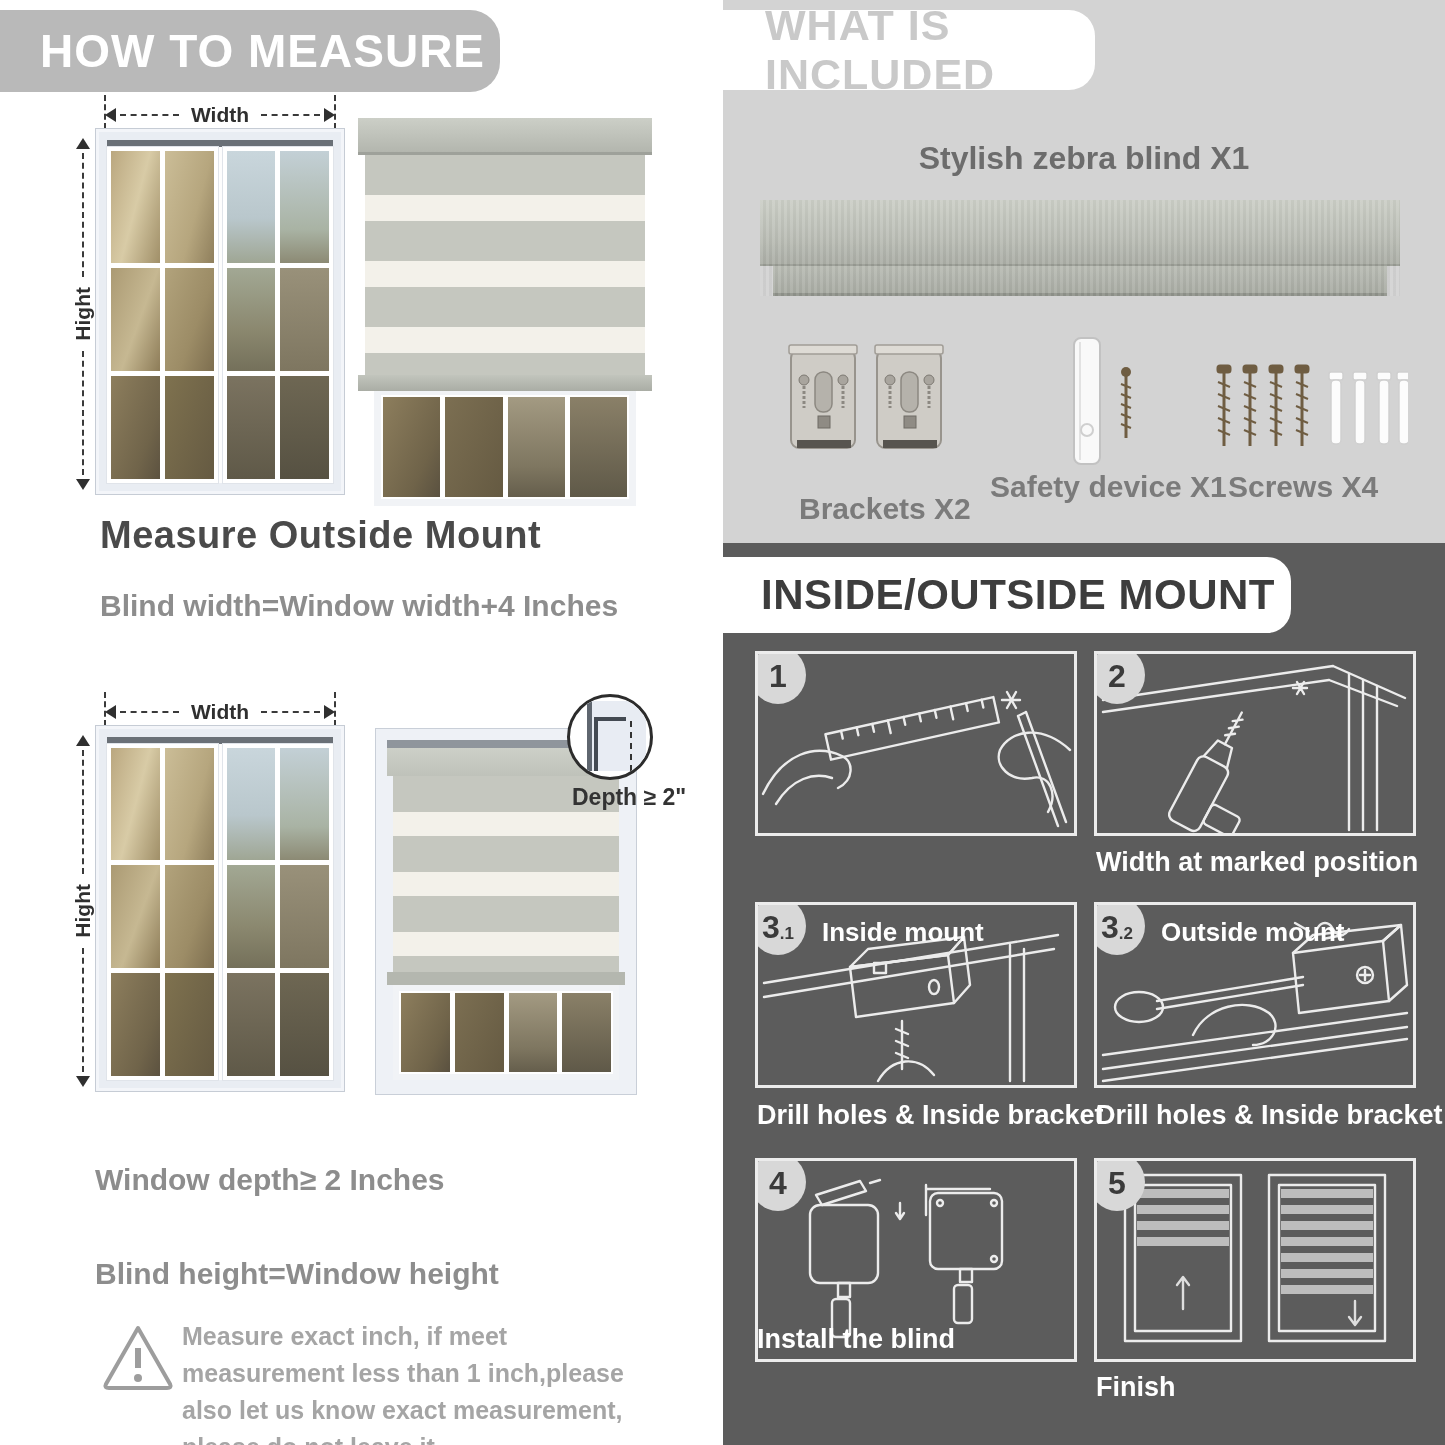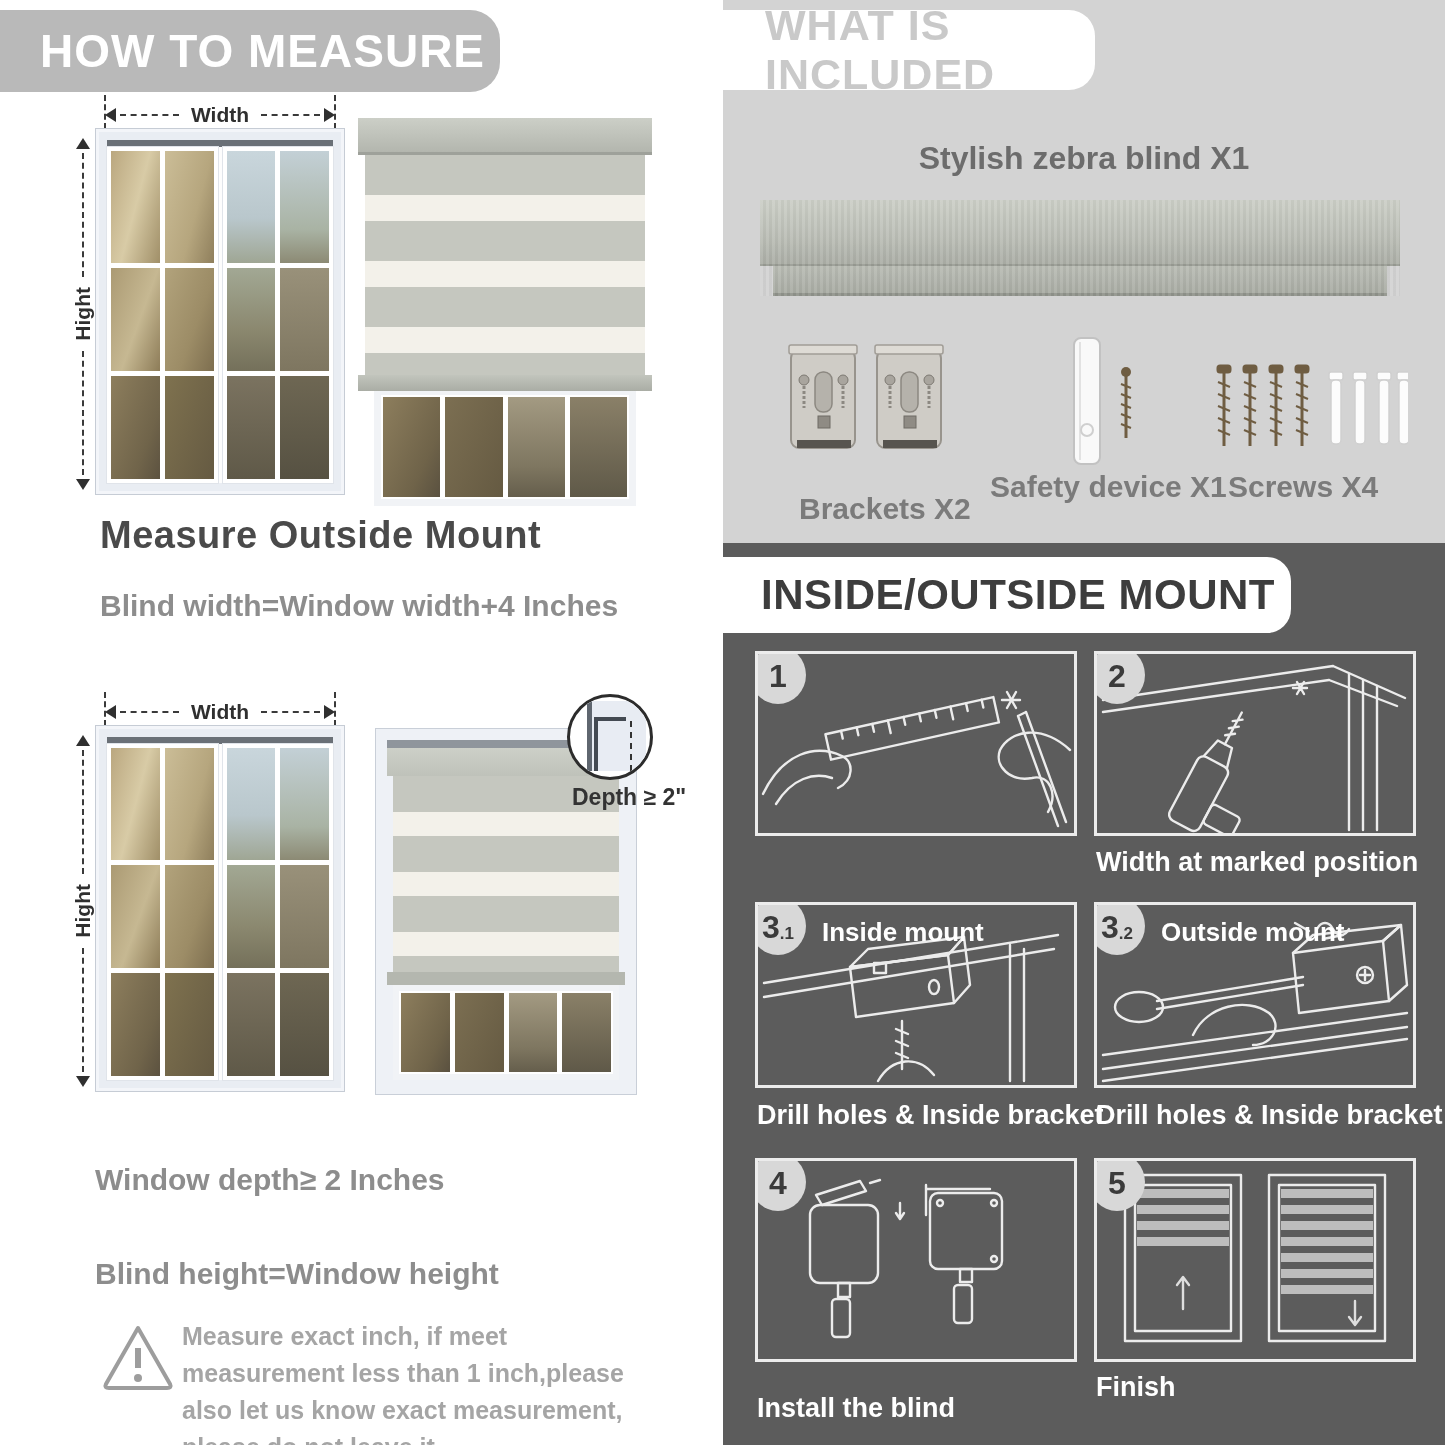--- a/index.html
+++ b/index.html
@@ -454,21 +454,21 @@
           <circle cx="236" cy="42" r="3"></circle>
           <circle cx="236" cy="98" r="3"></circle>
         <rect x="202" y="108" width="12" height="13"></rect>
         <rect x="196" y="124" width="18" height="38" rx="4"></rect>
       </svg>
     </div>
     <div class="badge">
         <span>4</span>
       </div>
   </div>
-  <div class="abs pcaption" style="left:757px;top:1393px;">Install the blind</div>
+  <div class="abs pcaption" style="left:757px;top:1324px;">Install the blind</div>
 
   <div class="abs pbox" style="left:1094px;top:1158px;width:322px;height:204px;">
     <div class="lineart">
       <svg viewBox="0 0 316 198" fill="none" stroke="#ececec" stroke-width="2.4" stroke-linecap="round" stroke-linejoin="round">
         <rect x="28" y="14" width="116" height="166"></rect>
         <rect x="38" y="24" width="96" height="146"></rect>
         <g fill="#cfcfcf" stroke="none" opacity="0.85">
           <rect x="40" y="28" width="92" height="9"></rect>
             <rect x="40" y="44" width="92" height="9"></rect>
           <rect x="40" y="60" width="92" height="9"></rect>

